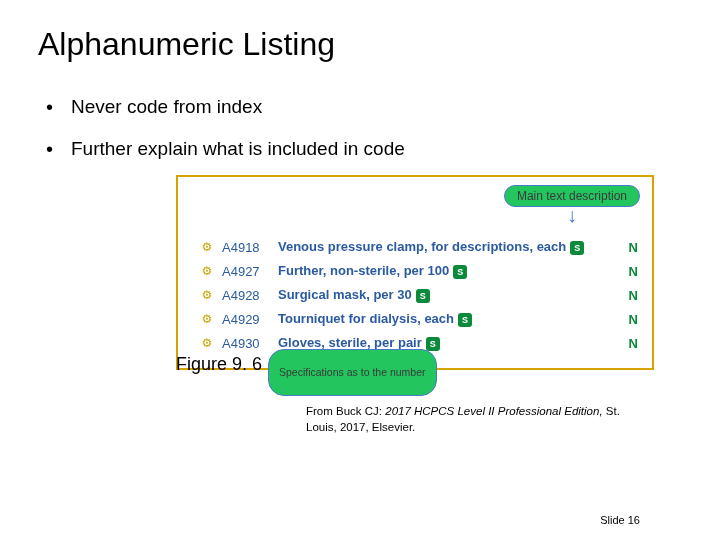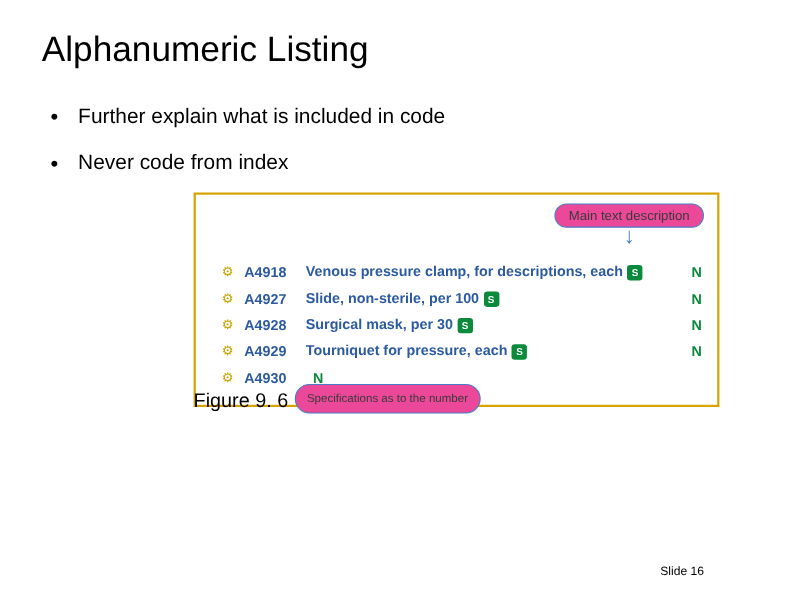--- a/index.html
+++ b/index.html
@@ -4,95 +4,99 @@
 <style>
   * { box-sizing: border-box; margin: 0; padding: 0; }
   html, body { width: 720px; height: 540px; background: #fff; font-family: Arial, Helvetica, sans-serif; color: #000; }
   .slide { position: relative; width: 664px; height: 540px; }
   .title { position: absolute; top: 26px; left: 38px; font-size: 32px; font-weight: 400; letter-spacing: 0; }
   .bullets { position: absolute; top: 96px; left: 46px; font-size: 19px; }
   .bullets li { list-style: none; margin-bottom: 20px; display: flex; align-items: flex-start; }
   .bullets li::before { content: "\2022"; font-size: 20px; margin-right: 18px; line-height: 1; position: relative; top: 1px; }
   .figure-box { position: absolute; top: 175px; left: 176px; width: 478px; height: 195px; border: 2px solid #d6a300; background: #fff; }
   .main-desc-label { position: absolute; top: 8px; right: 12px; display: flex; flex-direction: column; align-items: center; gap: 0; }
-  .pill { border: 1.5px solid #4a7bc7; border-radius: 16px; padding: 3px 12px; font-size: 12px; color: #3a3a3a; background: #ec4899; white-space: nowrap; }
+  .pill { border: 1.5px solid #4a7bc7; border-radius: 16px; padding: 3px 12px; font-size: 12px; color: #3a3a3a; background: #22c55e; white-space: nowrap; }
   .arrow-down { font-size: 20px; color: #4a7bc7; line-height: 1; margin-top: -2px; }
   .code-list { position: absolute; top: 58px; left: 22px; right: 14px; }
   .code-row { display: flex; align-items: center; height: 24px; font-size: 13px; }
   .gear { width: 14px; display: inline-flex; justify-content: center; color: #c8a500; font-size: 12px; }
-  .code-num { width: 56px; color: #2b5aa0; font-weight: bold; margin-left: 8px; }
+  .code-num { width: 56px; color: #2b5aa0; font-weight: normal; margin-left: 8px; }
   .code-desc { flex: 1; color: #2b5aa0; font-weight: 600; position: relative; }
   .green-badge { display: inline-flex; align-items: center; justify-content: center; width: 14px; height: 14px; border-radius: 3px; background: #0a8a3a; color: #fff; font-size: 9px; margin-left: 4px; vertical-align: middle; }
   .n-col { width: 16px; text-align: right; color: #0a8a3a; font-weight: bold; font-size: 13px; }
   .fig-label { position: absolute; top: 354px; left: 176px; font-size: 18px; font-weight: normal; }
   .spec-label { position: absolute; top: 349px; left: 268px; }
-  .spec-label .pill { font-size: 10.5px; line-height: 1.4; padding: 5px 10px; text-align: right; }
+  .spec-label .pill { font-size: 10.5px; line-height: 1.4; padding: 15px 10px; text-align: right; }
   .citation { position: absolute; top: 404px; left: 306px; right: 32px; font-size: 11.5px; line-height: 1.35; }
   .citation .ital { font-style: italic; }
   .copyright { position: absolute; bottom: 14px; left: 24px; font-size: 10.5px; }
   .slide-num { position: absolute; bottom: 14px; right: 24px; font-size: 11px; }
 </style>
 </head>
 <body>
 
 <div class="slide">
 
   <h1 class="title">Alphanumeric Listing</h1>
 
   <ul class="bullets">
     <li>
-        <span>Further explain what is included in code</span>
+        <span>Never code from index</span>
       </li>
     <li>
-        <span>Never code from index</span>
+        <span>Further explain what is included in code</span>
       </li>
   </ul>
 
   <div class="figure-box">
     <div class="main-desc-label">
       <span class="pill">Main text description</span>
       <span class="arrow-down">↓</span>
     </div>
     <div class="code-list">
       <div class="code-row">
         <span class="gear">⚙</span>
         <span class="code-num">A4918</span>
         <span class="code-desc"><span>Venous pressure clamp, for descriptions, each</span><span class="green-badge">S</span></span>
         <span class="n-col">N</span>
       </div>
       <div class="code-row">
         <span class="gear">⚙</span>
         <span class="code-num">A4927</span>
-        <span class="code-desc"><span>Slide, non-sterile, per 100</span><span class="green-badge">S</span></span>
+        <span class="code-desc"><span>Further, non-sterile, per 100</span><span class="green-badge">S</span></span>
         <span class="n-col">N</span>
       </div>
       <div class="code-row">
         <span class="gear">⚙</span>
         <span class="code-num">A4928</span>
         <span class="code-desc"><span>Surgical mask, per 30</span><span class="green-badge">S</span></span>
         <span class="n-col">N</span>
       </div>
       <div class="code-row">
         <span class="gear">⚙</span>
         <span class="code-num">A4929</span>
-        <span class="code-desc"><span>Tourniquet for pressure, each</span><span class="green-badge">S</span></span>
+        <span class="code-desc"><span>Tourniquet for dialysis, each</span><span class="green-badge">S</span></span>
         <span class="n-col">N</span>
       </div>
       <div class="code-row">
         <span class="gear">⚙</span>
         <span class="code-num">A4930</span>
+        <span class="code-desc"><span>Gloves, sterile, per pair</span><span class="green-badge">S</span></span>
         <span class="n-col">N</span>
       </div>
     </div>
   </div>
 
   <div class="fig-label">Figure 9. 6</div>
 
   <div class="spec-label">
     <div class="pill">
       <span>Specifications as to the number</span><br>
     </div>
   </div>
 
+  <div class="citation">
+    <span>From Buck CJ: </span><span class="ital">2017 HCPCS Level II Professional Edition,</span><span> St. Louis, 2017, Elsevier.</span>
+  </div>
 
   <div class="slide-num">Slide 16</div>
 
 </div>
 
 </body></html>

